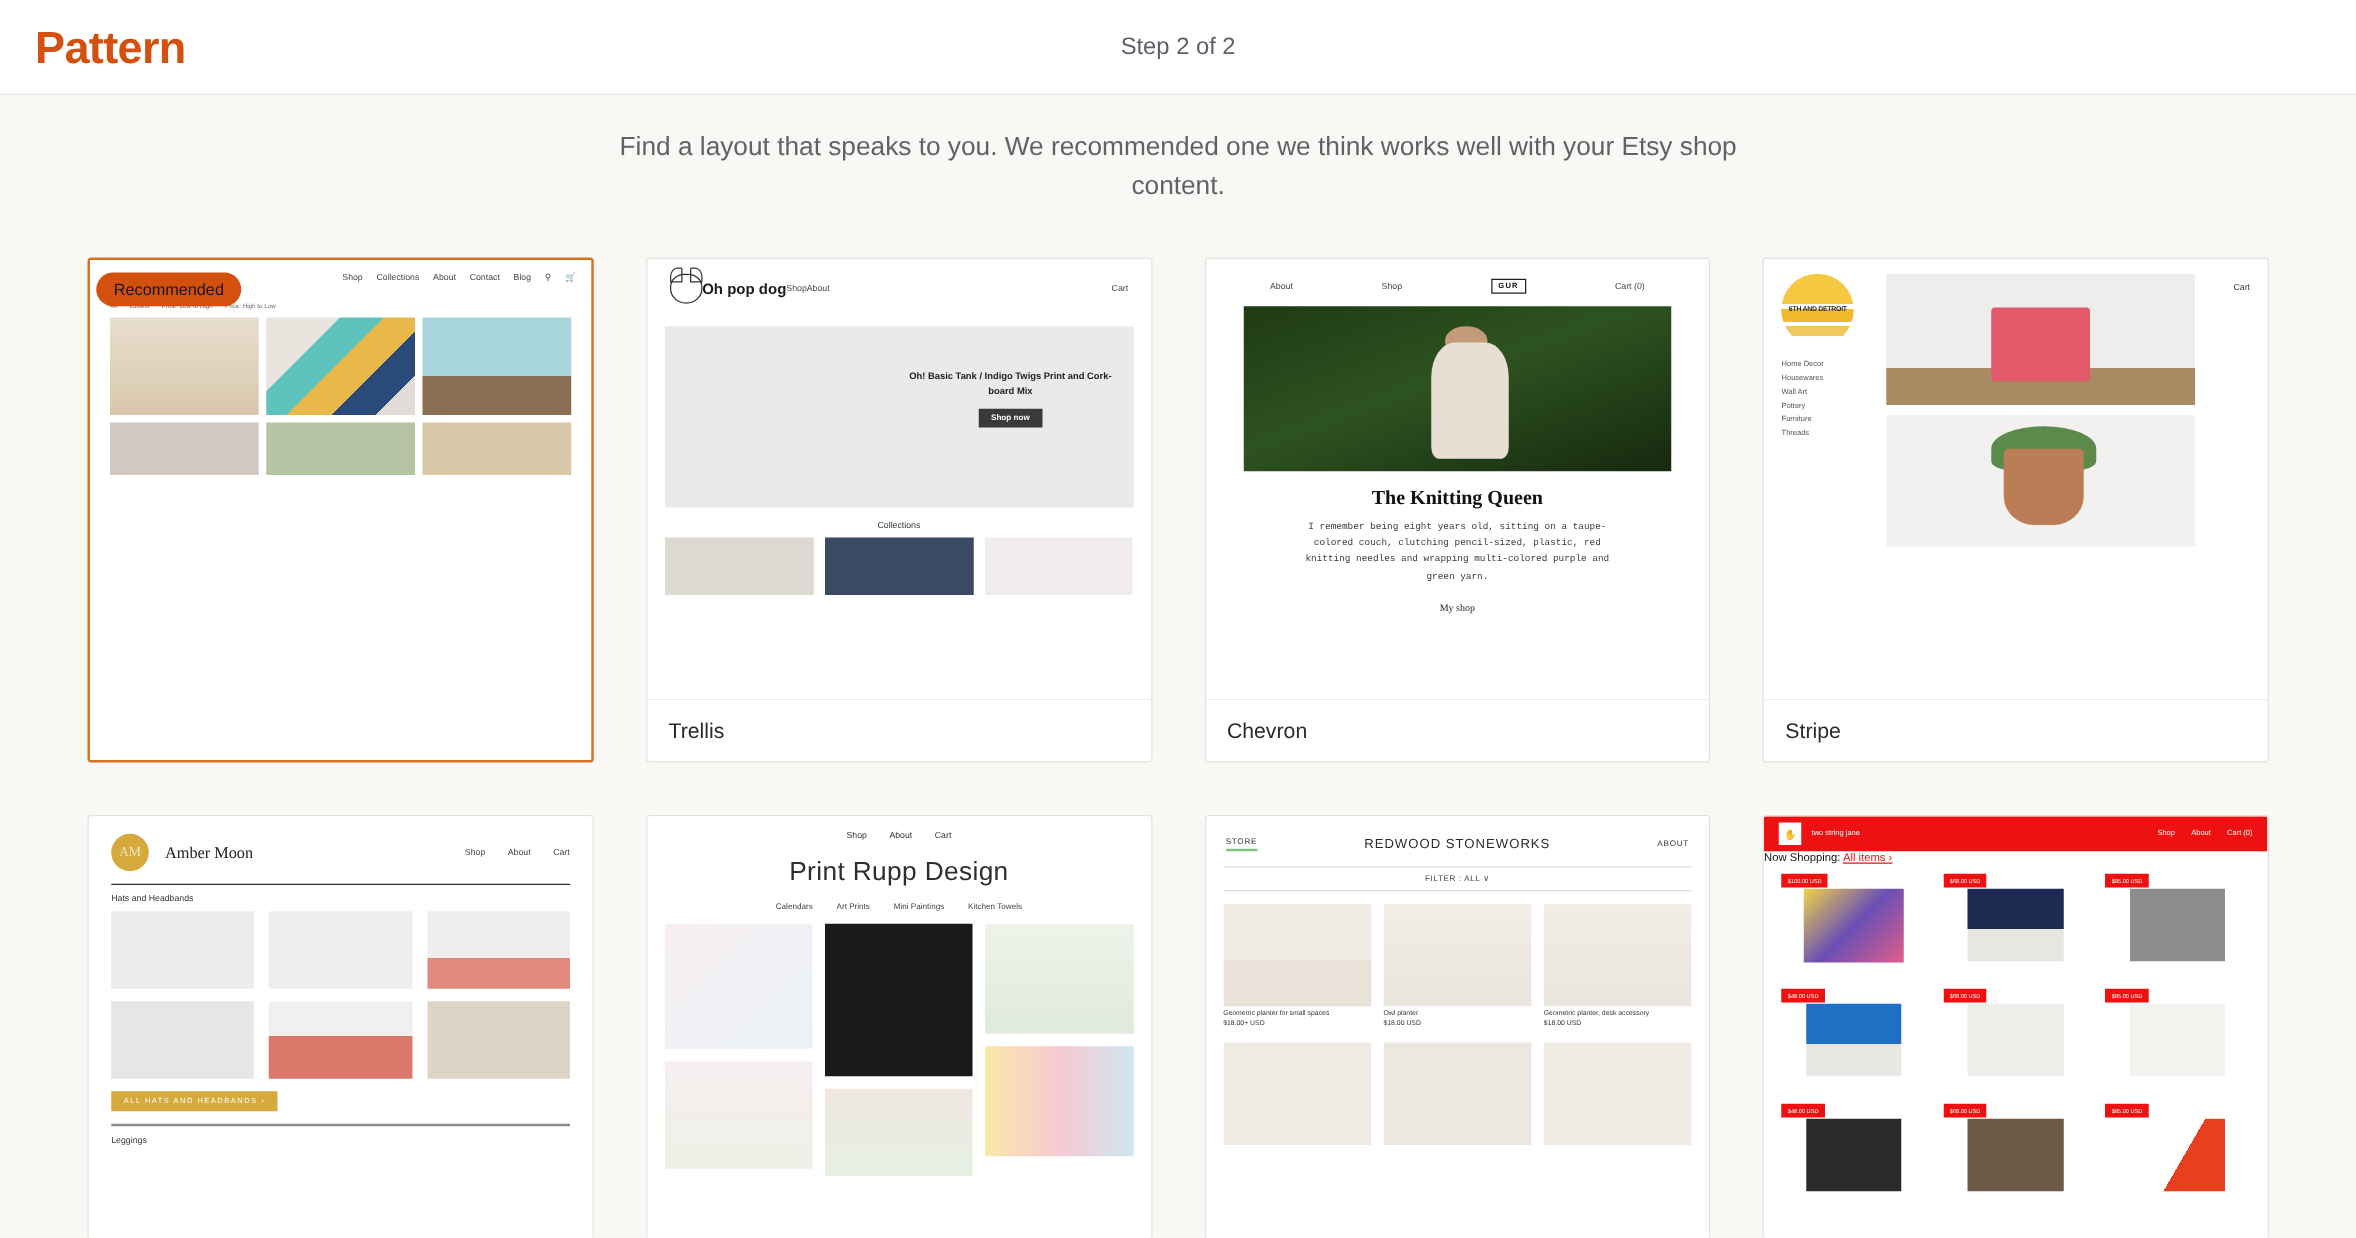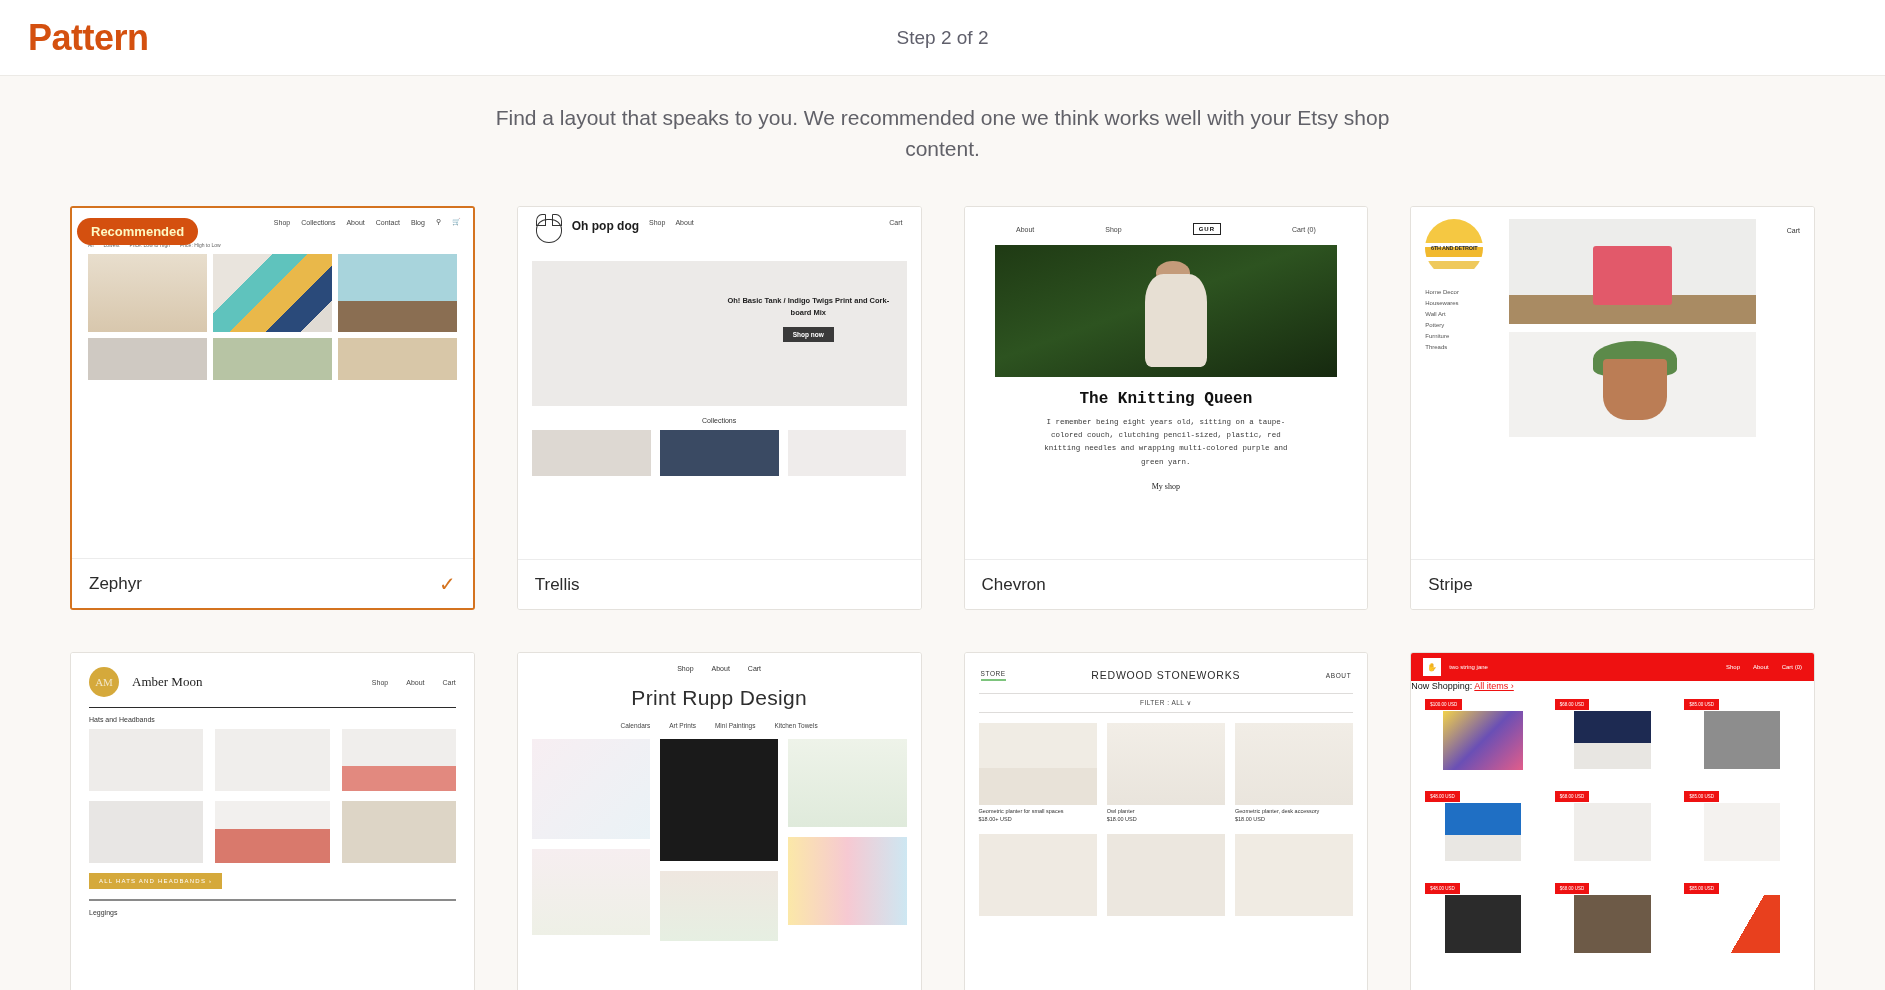--- a/index.html
+++ b/index.html
@@ -76,23 +76,23 @@
     justify-content: space-between;
     padding: 0 17px;
     background: #fff;
   }
   .cardname { font-size: 17px; color: #2b2b2b; }
   .check { color: #d4731f; font-size: 20px; line-height: 1; }
   .badge {
     position: absolute;
     top: 10px; left: 5px;
     background: #d4500f;
-    color: #fef9c3;
+    color: #0f172a;
     font-size: 13px;
-    font-weight: bold;
+    font-weight: normal;
     padding: 6px 14px;
     border-radius: 16px;
     z-index: 5;
   }
   .navlink { font-size: 7px; color: #444; white-space: nowrap; }
 
   
   .z-top { display:flex; justify-content:flex-end; gap:11px; padding:10px 12px 6px; align-items:center;}
   .z-hero { display:flex; margin:0 14px; border:1px solid #f0d9c9; height:100px;}
   .z-hero-l { flex:1.05; display:flex; flex-direction:column; align-items:center; justify-content:center; gap:4px;}
@@ -102,41 +102,41 @@
   .z-hero-r { flex:1; background: linear-gradient(118deg,#8a5f34 0 22%, #b9bec4 22% 100%); position:relative;}
   .z-hero-r::before{content:"";position:absolute;left:40%;top:18%;width:32%;height:36%;background:#cfd5da;transform:rotate(18deg);border:1px solid #aeb5bb;}
   .z-hero-r::after{content:"";position:absolute;left:60%;top:48%;width:30%;height:34%;background:#e3e7ea;transform:rotate(-12deg);border:1px solid #b7bdc2;}
   .z-filters { display:flex; gap:10px; padding:10px 16px 6px; }
   .z-filters span{font-size:5px;color:#666;}
   .z-thumbs { display:grid; grid-template-columns:repeat(3,1fr); gap:6px; padding:0 16px;}
   .z-th { height:78px; }
   .z-th2 { height:42px; }
 
   
-  .t-head { display:flex; align-items:flex-start; gap:10px; padding:12px 18px;}
+  .t-head { display:flex; align-items:center; padding:12px 18px;}
   .t-dog { width:26px;height:24px;border:1.2px solid #333;border-radius:44% 44% 50% 50%; position:relative;}
   .t-dog::before,.t-dog::after{content:"";position:absolute;top:-6px;width:8px;height:10px;border:1.2px solid #333;}
   .t-dog::before{left:-1px;border-radius:60% 10% 0 0;}
   .t-dog::after{right:-1px;border-radius:10% 60% 0 0;}
   .t-brand{font-size:12px;font-weight:bold;color:#1c1c1c;}
   .t-hero{margin:6px 14px 0;height:145px;background:#eceae8;position:relative;display:flex;}
   .t-hero-box{position:absolute;right:12px;top:34px;width:46%;text-align:center;}
   .t-hero-box p{font-size:7.5px;line-height:1.6;color:#222;font-weight:bold;}
   .t-btn{display:inline-block;margin-top:8px;background:#3a3a3a;color:#fff;font-size:6.5px;padding:4px 10px;font-weight:bold;}
   .t-coll{text-align:center;font-size:7px;color:#333;margin:11px 0 6px;}
   .t-thumbs{display:grid;grid-template-columns:repeat(3,1fr);gap:9px;padding:0 14px;}
   .t-th{height:46px;}
 
   
   .c-head{display:flex;align-items:center;justify-content:space-around;padding:16px 16px 10px;}
   .c-logo{border:1px solid #222;padding:2px 5px;font-size:6px;font-weight:bold;letter-spacing:1px;position:relative;}
   .c-hero{margin:0 30px;height:132px;background:linear-gradient(160deg,#1f3a14,#2d5320 45%,#16290f);position:relative;overflow:hidden;}
   .c-hero::after{content:"";position:absolute;left:44%;top:22%;width:18%;height:70%;background:#e7dfd3;border-radius:30% 30% 10% 10%;}
   .c-hero::before{content:"";position:absolute;left:47%;top:12%;width:10%;height:18%;background:#c49b7a;border-radius:50%;}
-  .c-title{text-align:center;font-family:Liberation Mono, monospace;font-size:16px;font-weight:bold;color:#111;margin:13px 0 8px;}
+  .c-title{text-align:center;font-family:Liberation Serif, serif;font-size:16px;font-weight:bold;color:#111;margin:13px 0 8px;}
   .c-body{margin:0 auto;width:64%;font-family:Liberation Mono, monospace;font-size:7.5px;line-height:1.75;color:#3a3a3a;text-align:center;}
   .c-more{text-align:center;font-family:"Liberation Serif",serif;font-size:8px;margin-top:13px;color:#222;}
 
   
   .s-wrap{display:flex;padding:12px 14px 0;gap:10px;}
   .s-left{width:74px;}
   .s-sun{width:58px;height:58px;border-radius:50%;background:linear-gradient(#f5c842 0 42%, #fff 42% 48%, #f1b92e 48% 66%, #fff 66% 72%, #efc95c 72% 86%, #fff 86% 100%);position:relative;display:flex;align-items:center;justify-content:center;}
   .s-sun span{font-size:5.5px;font-weight:bold;color:#2a2a2a;letter-spacing:-0.2px;}
   .s-menu{margin-top:12px;display:flex;flex-direction:column;gap:5px;}
   .s-menu span{font-size:6px;color:#555;}
@@ -229,24 +229,20 @@
       </div>
       <div class="z-thumbs">
         <div class="z-th" style="background:linear-gradient(#e8decd,#d8c7ad)"></div>
         <div class="z-th" style="background:linear-gradient(135deg,#e9e4dd 0 30%,#5fc3bd 30% 48%,#e9b84a 48% 66%,#2a4a7a 66% 84%,#e0dbd4 84%)"></div>
         <div class="z-th" style="background:linear-gradient(#a8d4dc 0 60%,#8a6e52 60%)"></div>
         <div class="z-th2" style="background:#cfc9c2"></div>
         <div class="z-th2" style="background:#b7c4a4"></div>
         <div class="z-th2" style="background:#d8c7a8"></div>
       </div>
     </div>
-    <div class="cardfoot">
-      <span class="cardname">Zephyr</span>
-      <span class="check">✓</span>
-    </div>
   </div>
 
   <div class="card">
     <div class="preview">
       <div class="t-head">
         <div class="t-dog"></div>
         <div class="t-brand">Oh pop dog</div>
         <span class="navlink">Shop</span>
         <span class="navlink">About</span>
         <span class="navlink" style="margin-left:auto">Cart</span>

